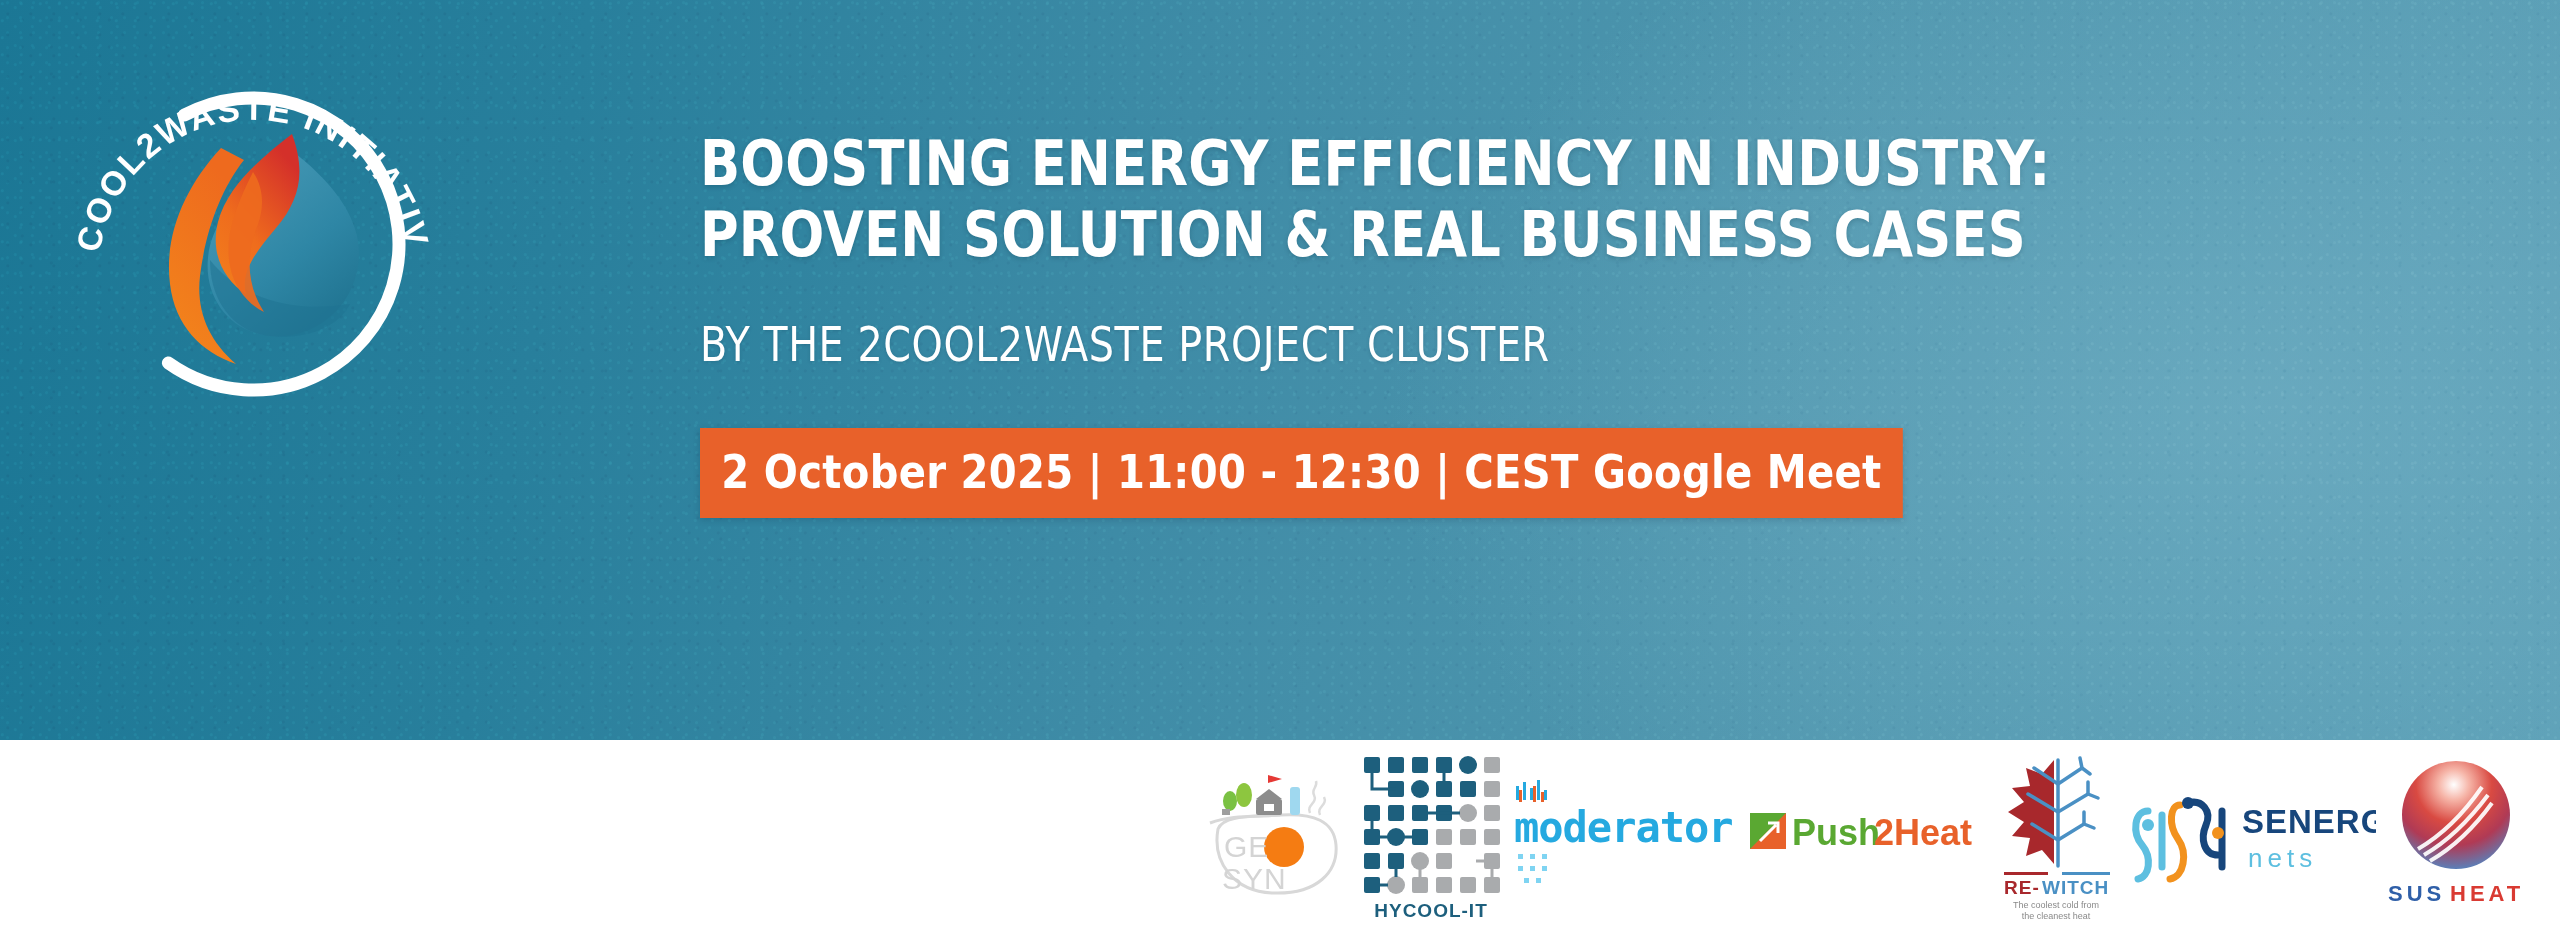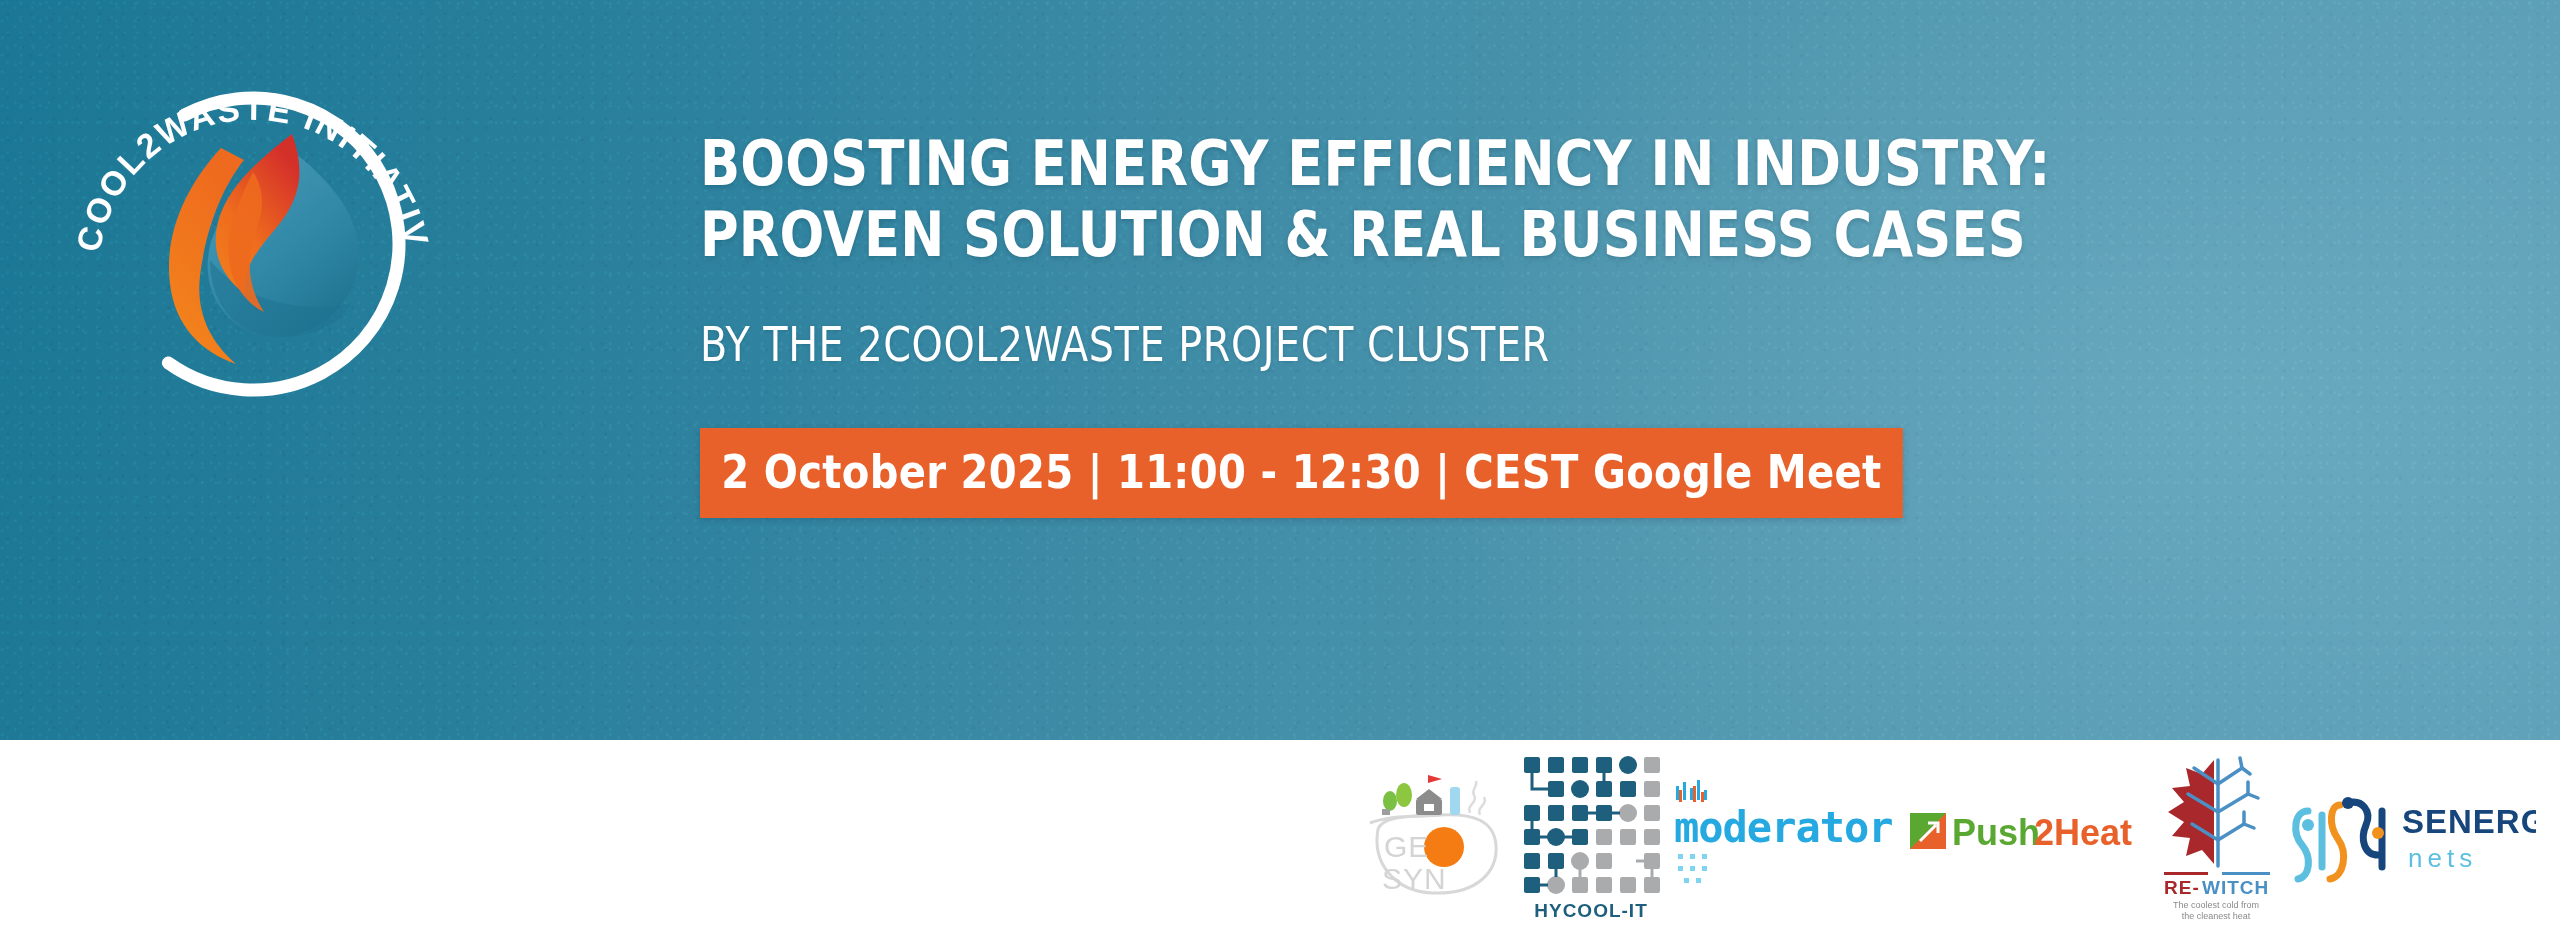--- a/index.html
+++ b/index.html
@@ -310,17 +310,38 @@
           </g>
           <circle cx="22" cy="44" r="6" fill="#5dbfe0"></circle>
           <circle cx="62" cy="22" r="6" fill="#17467c"></circle>
           <circle cx="92" cy="52" r="6" fill="#f2921e"></circle>
           <text x="116" y="52" class="ltext" font-size="33" fill="#17467c" letter-spacing="1">SENERGY</text>
           <text x="122" y="86" font-family="'Liberation Sans',sans-serif" font-size="26" fill="#5dbfe0" letter-spacing="5">nets</text>
         </svg>
       </div>
 
 
+      <div class="logo">
+        <svg width="160" height="165" viewBox="0 0 160 165">
+          <defs>
+            <radialGradient id="sush" cx="48%" cy="22%" r="78%">
+              <stop offset="0%" stop-color="#ffffff"></stop>
+              <stop offset="18%" stop-color="#f6b5a8"></stop>
+              <stop offset="45%" stop-color="#d94a42"></stop>
+              <stop offset="72%" stop-color="#b03a55"></stop>
+              <stop offset="100%" stop-color="#5b7fb8"></stop>
+            </radialGradient>
+          </defs>
+          <circle cx="80" cy="62" r="54" fill="url(#sush)"></circle>
+          <g stroke="#ffffff" stroke-width="4" fill="none" opacity=".92">
+            <path d="M42 96 C 66 82, 88 60, 106 34"></path>
+            <path d="M48 102 C 72 88, 94 66, 112 42"></path>
+            <path d="M54 108 C 78 94, 100 72, 116 50"></path>
+          </g>
+          <text x="12" y="148" class="ltext" font-size="22" fill="#2f5fa8" letter-spacing="4">SUS</text>
+          <text x="74" y="148" class="ltext" font-size="22" fill="#d93a32" letter-spacing="4">HEAT</text>
+        </svg>
+      </div>
 
 
     </div>
   </div>
 </div>
 
 </body></html>

